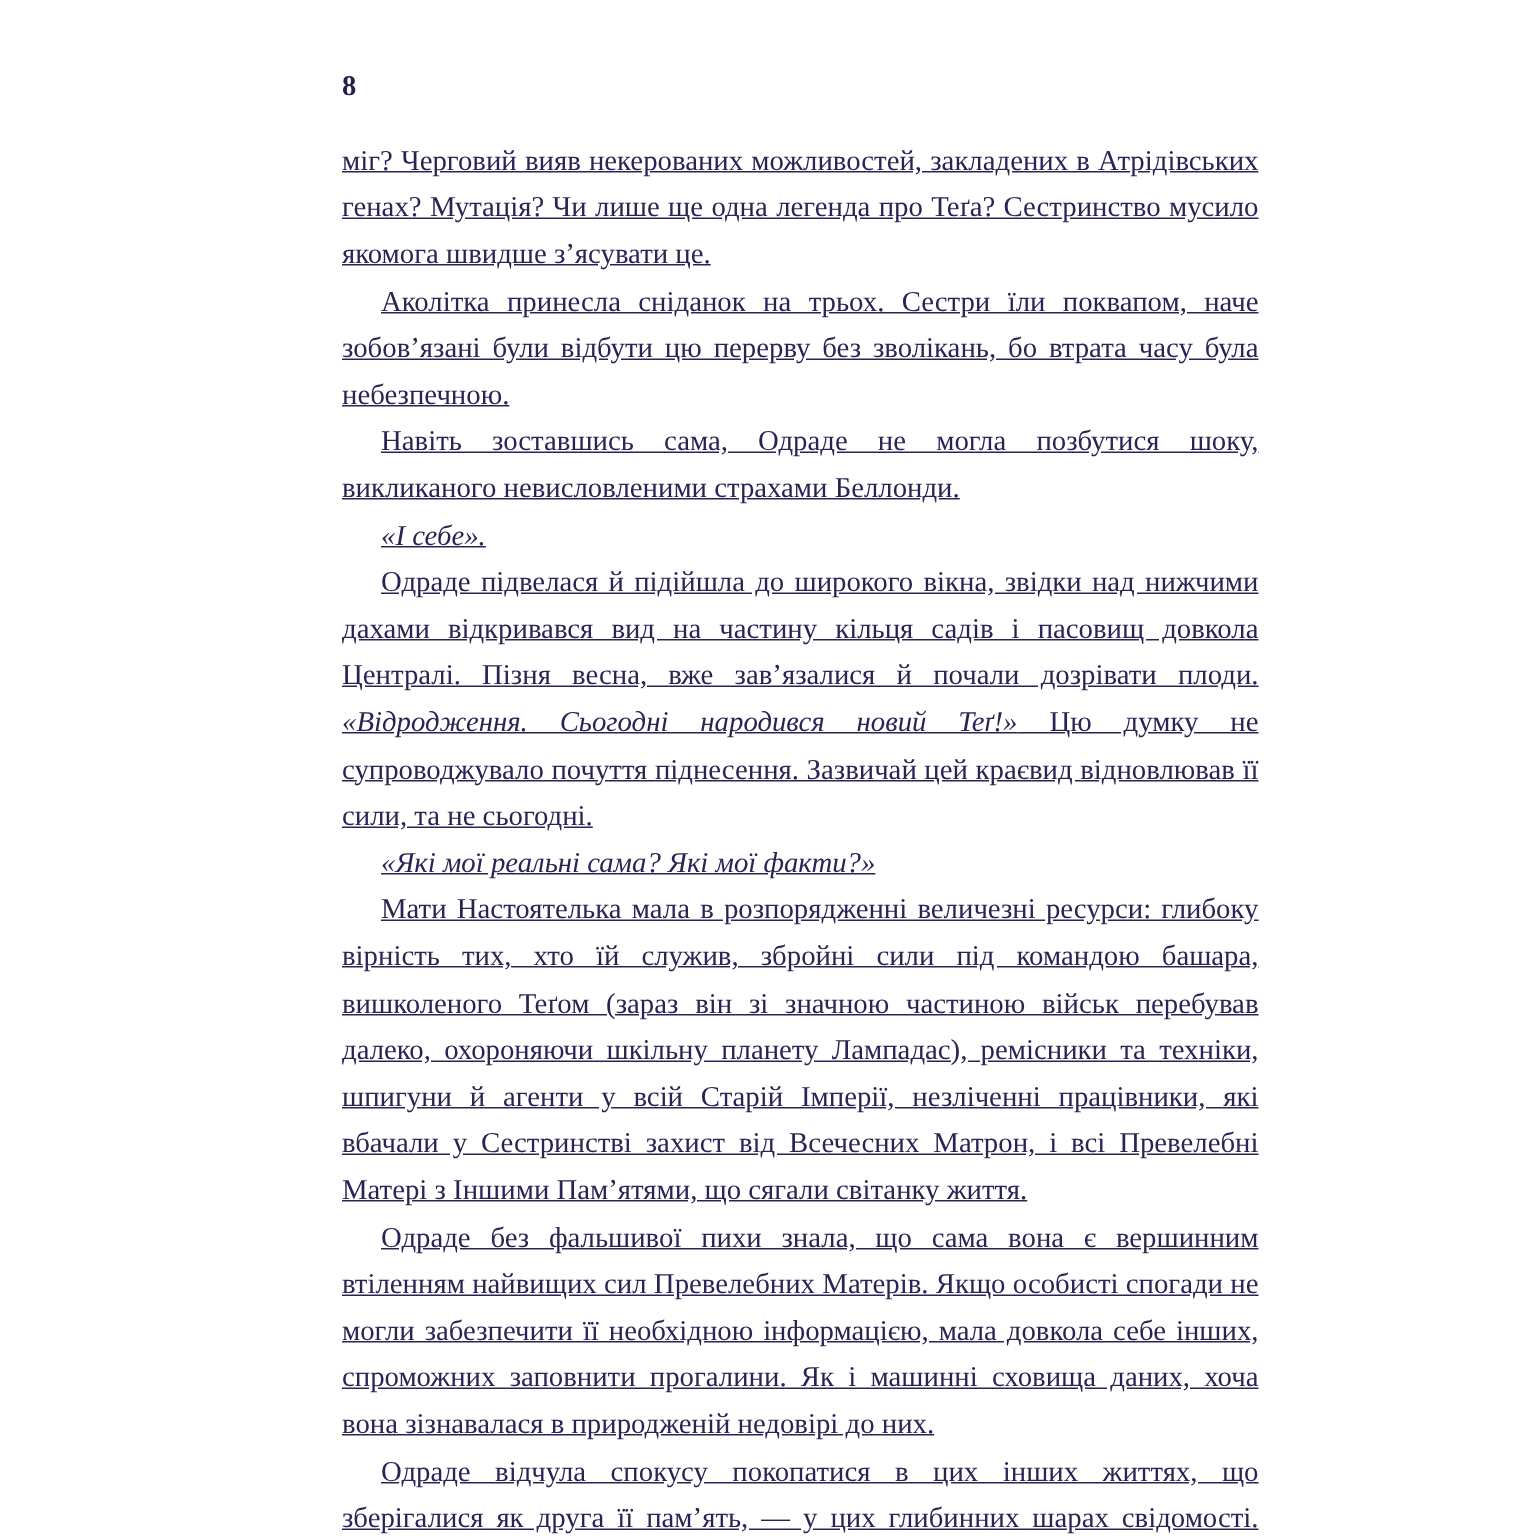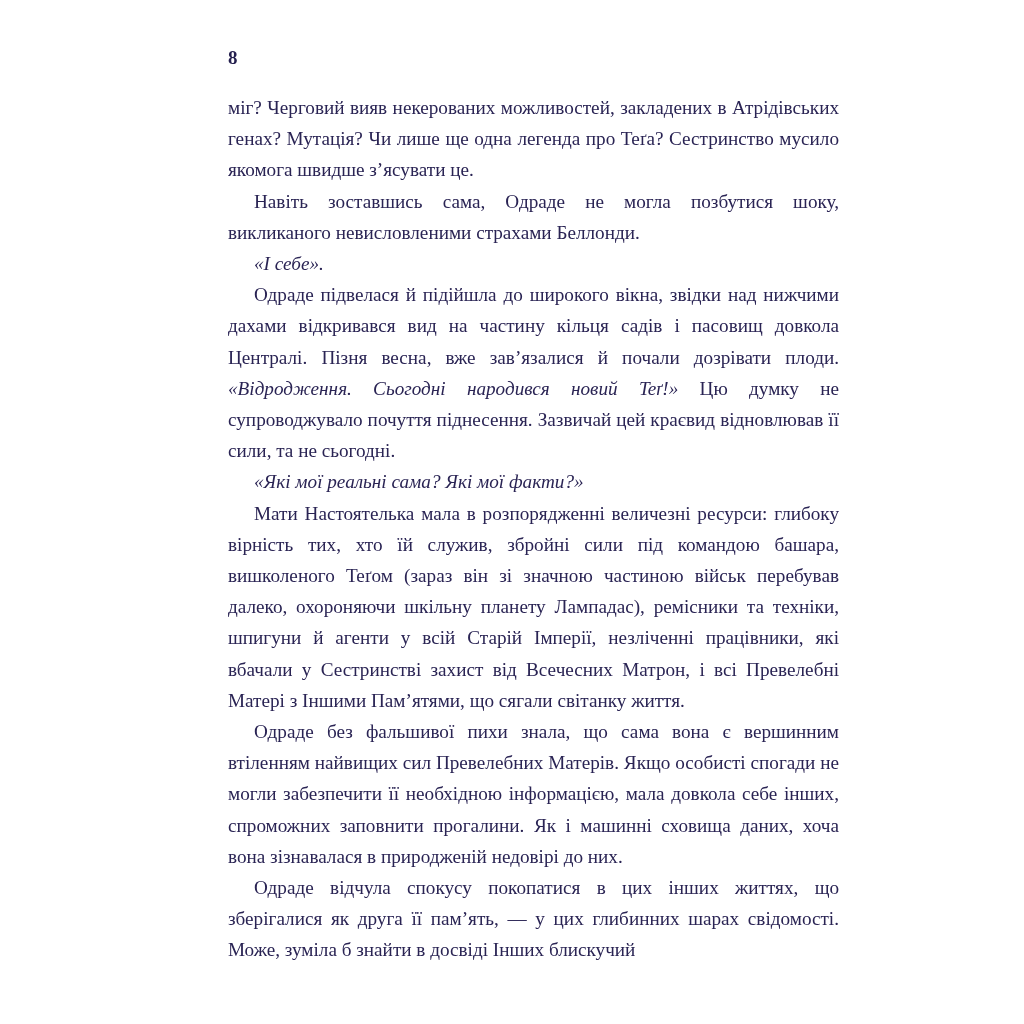--- a/index.html
+++ b/index.html
@@ -32,20 +32,21 @@
     text-align: justify;
     text-justify: inter-word;
     font-size: 19.2px;
     line-height: 31.2px;
     color: #2a2454;
     -webkit-font-smoothing: antialiased;
   }
   .textblock p {
     margin: 0;
     text-indent: 26px;
+    text-decoration: underline;
   }
   .textblock p.noindent {
     text-indent: 0;
   }
   .textblock p:last-child {
     text-align: justify;
   }
   .it {
     font-style: italic;
   }
@@ -57,20 +58,21 @@
 <body>
 
 <div class="page">
 
   <div class="folio">8</div>
 
   <div class="textblock">
 
     <p class="noindent">міг? Черговий вияв некерованих можливостей, закладених в Атрідівських генах? Мутація? Чи лише ще одна легенда про Teґa? Сестринство мусило якомога швидше з’ясувати це.</p>
 
+    <p>Аколітка принесла сніданок на трьох. Сестри їли поквапом, наче зобов’язані були відбути цю перерву без зволікань, бо втрата часу була небезпечною.</p>
 
     <p>Навіть зоставшись сама, Одраде не могла позбутися шоку, викликаного невисловленими страхами Беллонди.</p>
 
     <p class="thought">«І себе».</p>
 
     <p><span>Одраде підвелася й підійшла до широкого вікна, звідки над нижчими дахами відкривався вид на частину кільця садів і пасовищ довкола Централі. Пізня весна, вже зав’язалися й почали дозрівати плоди. </span><span class="it">«Відродження. Сьогодні народився новий Teґ!»</span><span> Цю думку не супроводжувало почуття піднесення. Зазвичай цей краєвид відновлював її сили, та не сьогодні.</span></p>
 
     <p class="thought">«Які мої реальні сама? Які мої факти?»</p>
 
     <p>Мати Настоятелька мала в розпорядженні величезні ресурси: глибоку вірність тих, хто їй служив, збройні сили під командою башара, вишколеного Teґом (зараз він зі значною частиною військ перебував далеко, охороняючи шкільну планету Лампадас), ремісники та техніки, шпигуни й агенти у всій Старій Імперії, незліченні працівники, які вбачали у Сестринстві захист від Всечесних Матрон, і всі Превелебні Матері з Іншими Пам’ятями, що сягали світанку життя.</p>

